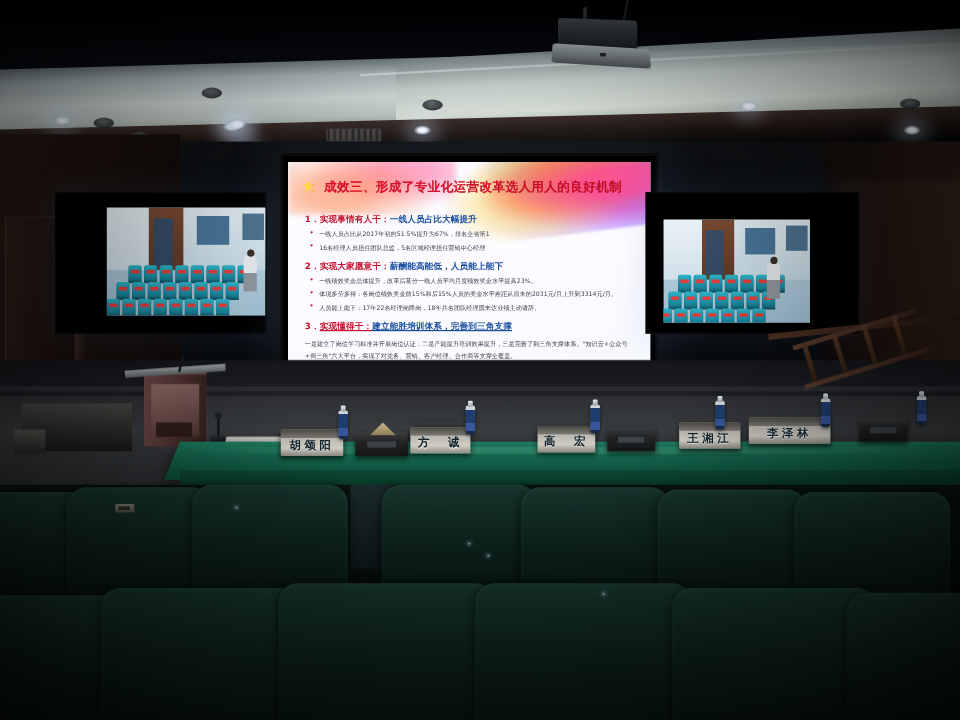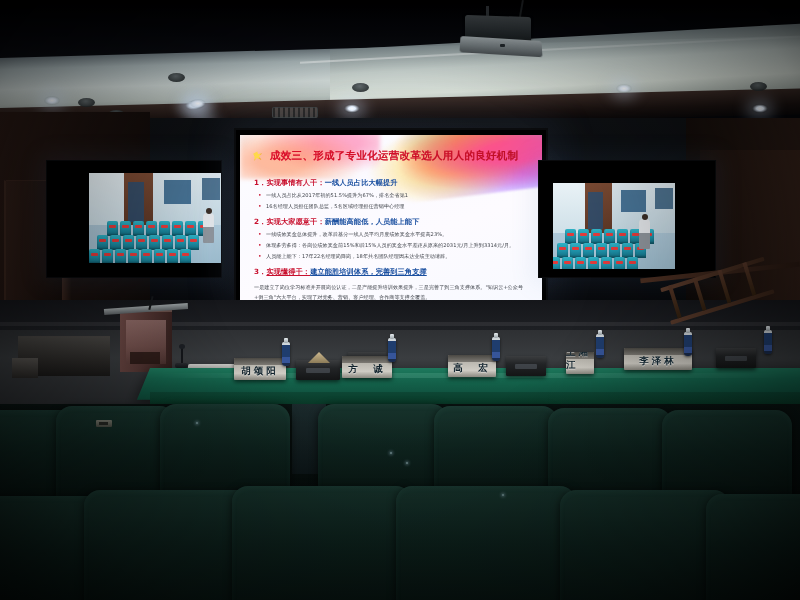--- a/index.html
+++ b/index.html
@@ -410,21 +410,21 @@
     <span class="np-name">方　诚</span>
   </div>
   <div class="bottle" style="left:388px; top:338px;"></div>
 
   <div class="nameplate" style="left:448px; top:355px; width:48px;">
     <span class="np-name">高　宏</span>
   </div>
   <div class="bottle" style="left:492px; top:337px;"></div>
   <div class="np-dark" style="left:506px; top:356px; width:40px;"></div>
 
-  <div class="nameplate" style="left:566px; top:352px; width:28px;">
+  <div class="nameplate" style="left:566px; top:352px; width:51px;">
     <span class="np-name">王湘江</span>
   </div>
   <div class="bottle" style="left:596px; top:334px;"></div>
 
   <div class="nameplate" style="left:624px; top:348px; width:68px;">
     <span class="np-name">李泽林</span>
   </div>
   <div class="bottle" style="left:684px; top:332px;"></div>
   <div class="np-dark" style="left:716px; top:348px; width:40px;"></div>
   <div class="bottle" style="left:764px; top:330px;"></div>

